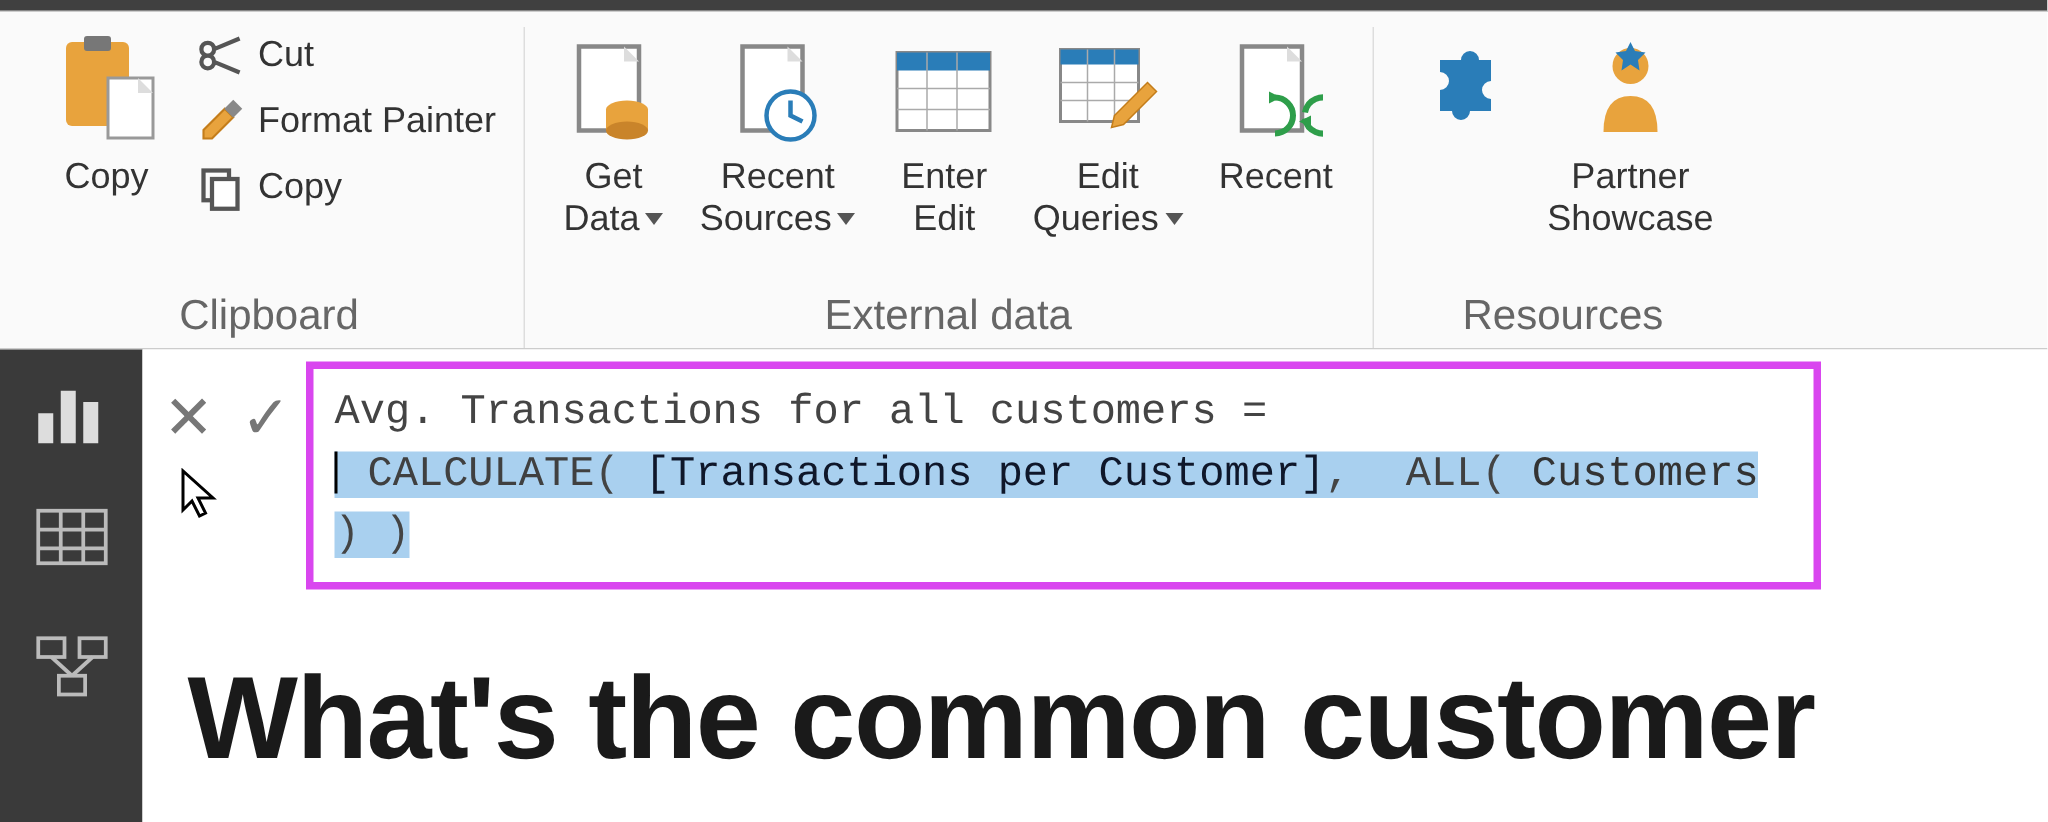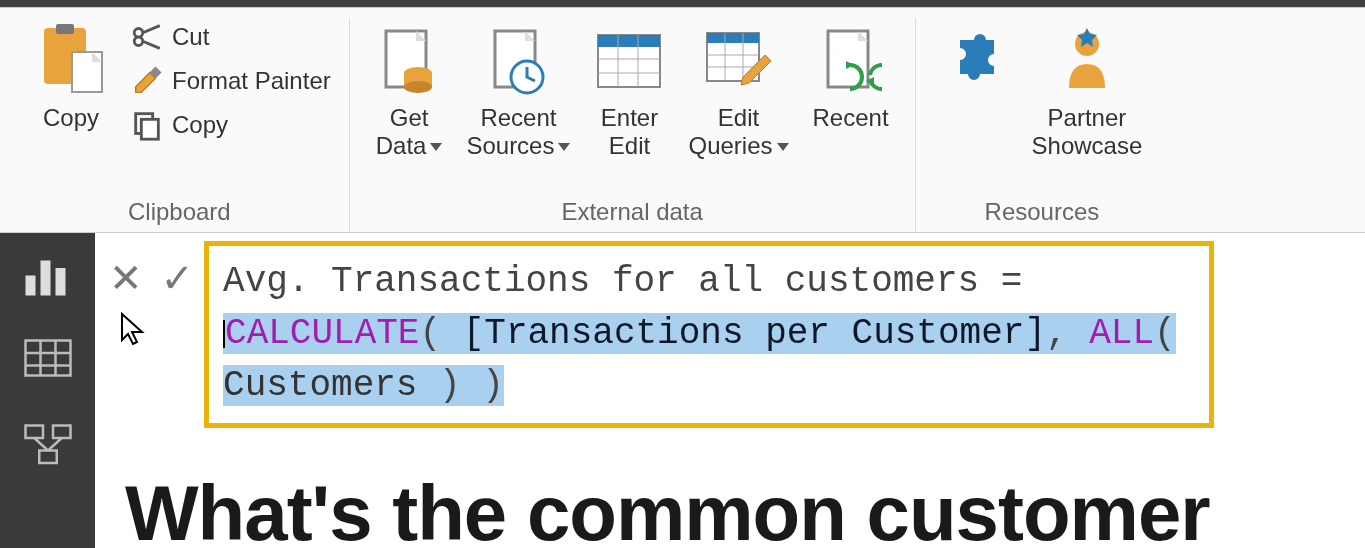--- a/index.html
+++ b/index.html
@@ -31,21 +31,21 @@
     border-right: 1px solid #ddd;
     height: 100%;
   }
   .ribbon-group:last-child { border-right: none; }
   .ribbon-items-row {
     display: flex;
     align-items: flex-start;
     flex: 1;
   }
   .ribbon-group-label {
-    font-size: 24px;
+    font-size: 28px;
     color: #666;
     padding-bottom: 6px;
     text-align: center;
   }
   .big-btn {
     display: flex;
     flex-direction: column;
     align-items: center;
     justify-content: flex-start;
     padding: 4px 12px 0 12px;
@@ -128,33 +128,33 @@
   }
   .fx-btn {
     font-size: 40px;
     color: #777;
     cursor: pointer;
     font-weight: 300;
     font-family: sans-serif;
   }
   .formula-box {
     flex: 1;
-    border: 5px solid #eab308;
+    border: 5px solid #d946ef;
     background: #fff;
     padding: 10px 14px;
     font-family: "Consolas", "Courier New", monospace;
-    font-size: 36px;
+    font-size: 28px;
     line-height: 1.45;
     color: #444;
     max-width: 1010px;
   }
   .formula-box .hl {
     background: #a9d0ef;
   }
-  .kw { color: #a21caf; }
+  .kw { color: #404040; margin-left: 20px; }
   .mref { color: #0f172a; }
   .tbl { color: #333; }
   .cursor-caret { display: inline-block; width: 2px; height: 28px; background: #000; vertical-align: middle; }
   .report-body {
     padding: 40px 18px 0 30px;
   }
   .report-title {
     font-size: 78px;
     font-weight: 900;
     color: #1a1a1a;

